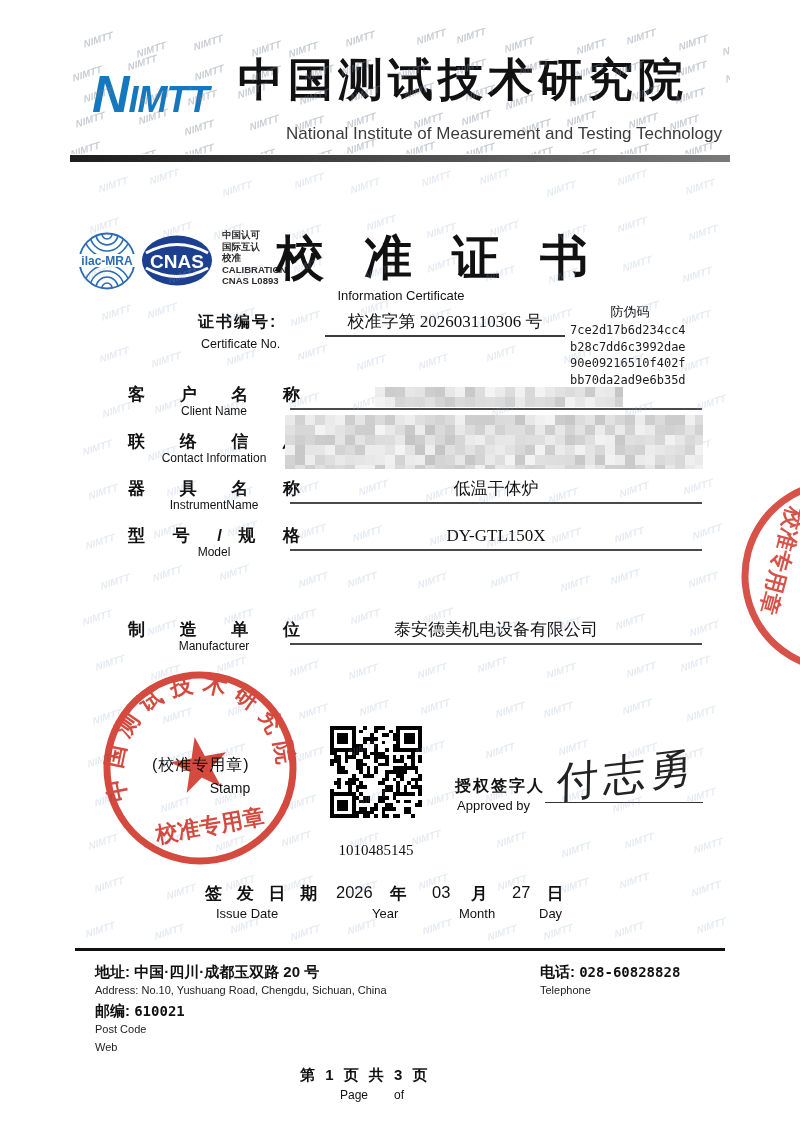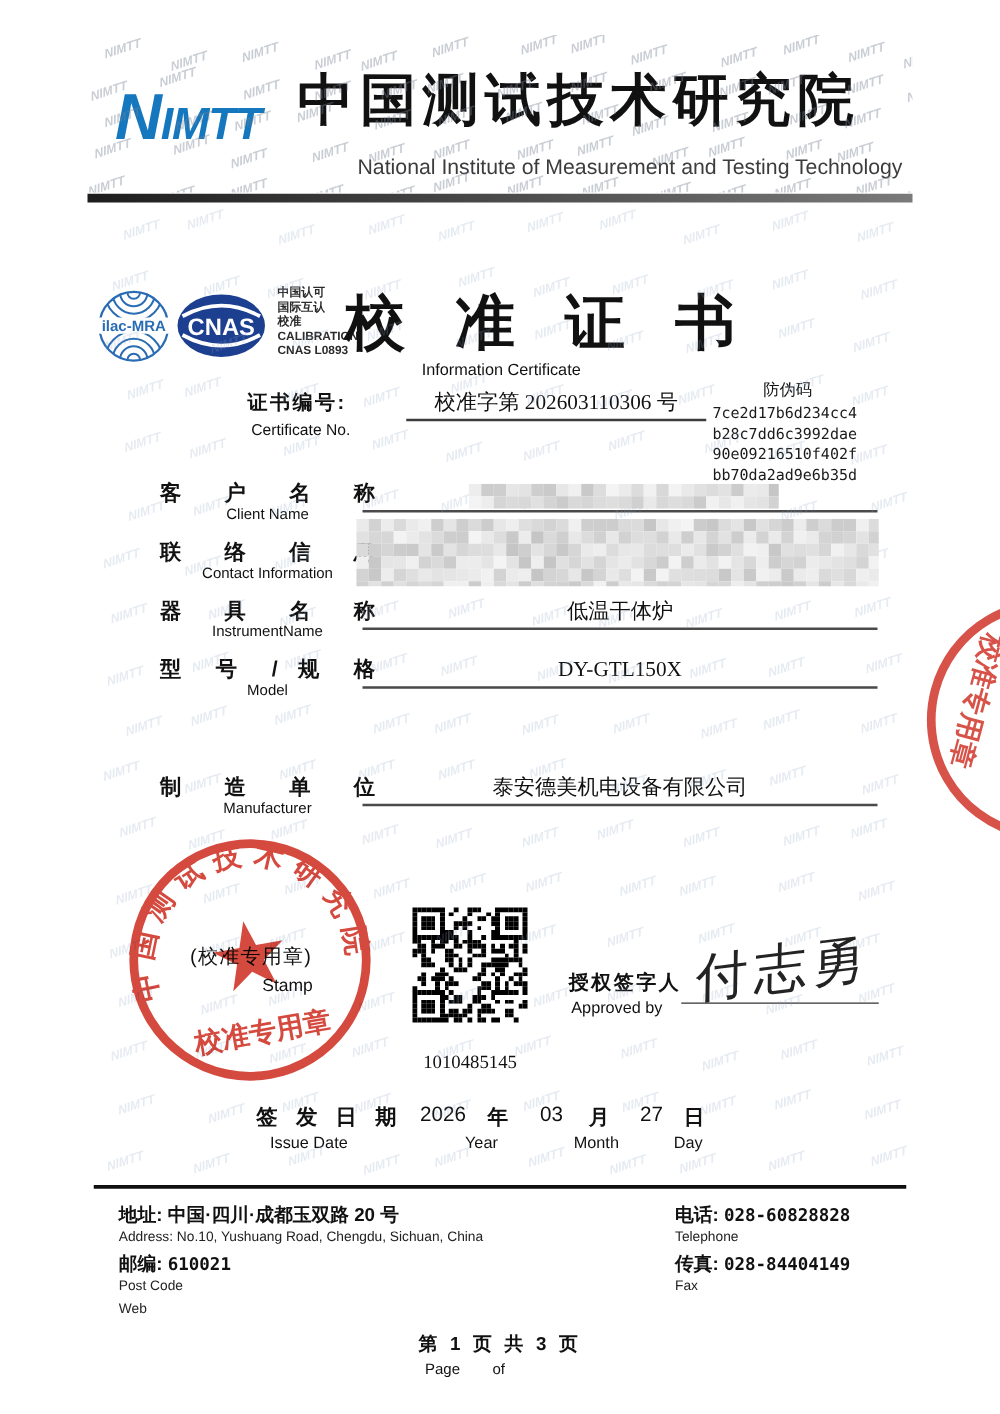--- a/index.html
+++ b/index.html
@@ -72,21 +72,21 @@
 
   
   .foot-rule{position:absolute;left:75px;top:948px;width:650px;height:3px;background:#101010;}
   .fcol{position:absolute;top:963px;}
   .fcol.left{left:95px;width:430px;}
   .fcol.right{left:540px;width:200px;}
   .fent{margin-bottom:4px;}
   .fent .cnl{font-size:15px;font-weight:700;white-space:nowrap;}
   .fent .cnl .mono{font-family:"DejaVu Sans Mono",monospace;font-weight:700;font-size:14px;}
   .fent .sub{font-size:11px;color:#222;margin-top:2px;margin-bottom:6px;}
-  .page-cn{position:absolute;left:300px;top:1066px;width:200px;text-align:center;font-size:15px;
+  .page-cn{position:absolute;left:300px;top:1066px;width:200px;font-size:15px;
            font-weight:700;letter-spacing:3px;}
   .page-en{position:absolute;left:340px;top:1088px;font-size:12px;}
   .of-en{position:absolute;left:394px;top:1088px;font-size:12px;}
 
   b.wm{pointer-events:none;user-select:none;white-space:nowrap;}
 </style>
 </head>
 <body>
 
 <div class="page">
@@ -1230,24 +1230,20 @@
     </div>
     <div class="fent">
       <div class="sub">Web</div>
     </div>
   </div>
   <div class="fcol right">
     <div class="fent">
       <div class="cnl"><span>电话:</span> <span class="mono">028-60828828</span></div>
       <div class="sub">Telephone</div>
     </div>
-    <div class="fent">
-      <div class="cnl"><span>传真:</span> <span class="mono">028-84404149</span></div>
-      <div class="sub">Fax</div>
-    </div>
   </div>
   <div class="page-cn">第 1 页 共 3 页</div>
   <div class="page-en">Page</div>
   <div class="of-en">of</div>
 
 <b class="wm" style="position: absolute; left: 98.0155px; top: 178.801px; transform: rotate(-18deg) skewX(-8deg); font-style: italic; font-weight: 700; font-size: 10px; color: rgba(140, 162, 198, 0.22); z-index: 0;">NIMTT</b>
     <b class="wm" style="position: absolute; left: 149.443px; top: 170.645px; transform: rotate(-18deg) skewX(-8deg); font-style: italic; font-weight: 700; font-size: 10px; color: rgba(140, 162, 198, 0.22); z-index: 0;">NIMTT</b>
     <b class="wm" style="position: absolute; left: 221.746px; top: 183.155px; transform: rotate(-18deg) skewX(-8deg); font-style: italic; font-weight: 700; font-size: 10px; color: rgba(140, 162, 198, 0.22); z-index: 0;">NIMTT</b>
     <b class="wm" style="position: absolute; left: 294.28px; top: 174.583px; transform: rotate(-18deg) skewX(-8deg); font-style: italic; font-weight: 700; font-size: 10px; color: rgba(140, 162, 198, 0.22); z-index: 0;">NIMTT</b>
     <b class="wm" style="position: absolute; left: 350.403px; top: 180.445px; transform: rotate(-18deg) skewX(-8deg); font-style: italic; font-weight: 700; font-size: 10px; color: rgba(140, 162, 198, 0.22); z-index: 0;">NIMTT</b>

